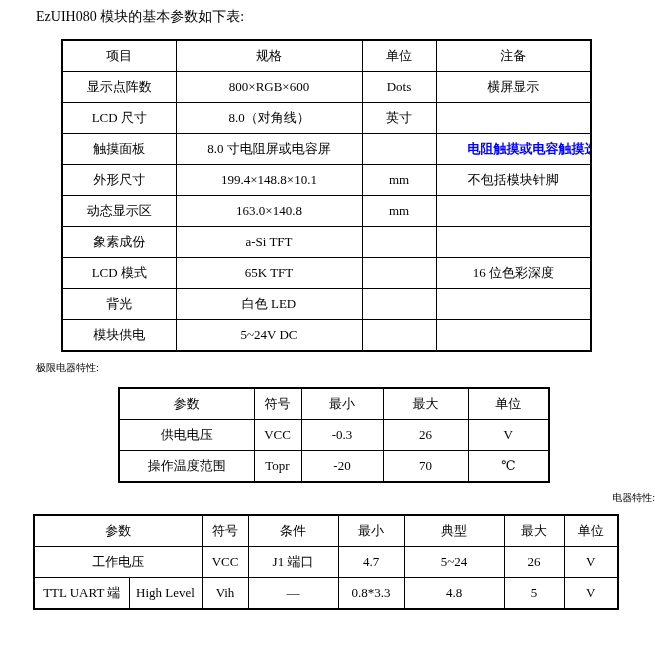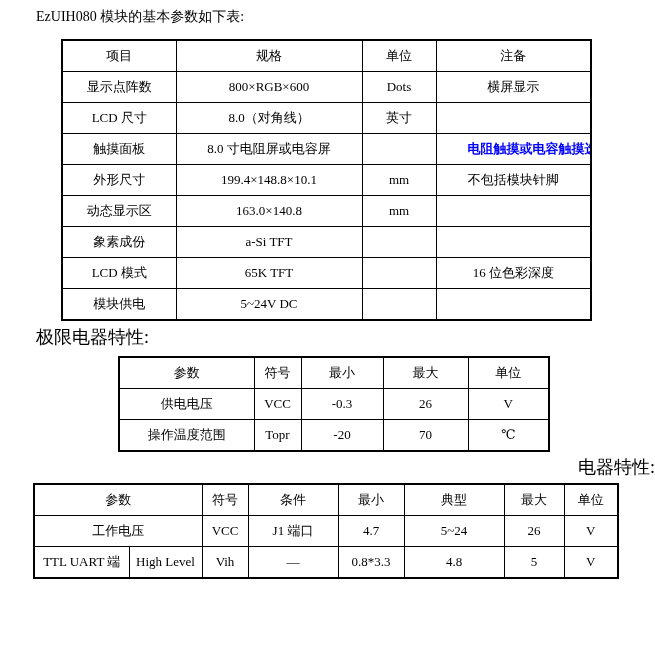--- a/index.html
+++ b/index.html
@@ -2,21 +2,21 @@
 <html><head>
 <meta charset="utf-8">
 <style>
   html,body{margin:0;padding:0;}
   body{
     width:655px;height:662px;background:#ffffff;color:#000;
     font-family:"Liberation Serif","DejaVu Serif",serif;
     overflow:hidden;
   }
   .doc-title{font-size:14px;line-height:18px;margin:8px 0 0 36px;font-weight:normal;}
-  .section-label{font-size:18px;line-height:18px;font-weight:normal;}
+  .section-label{font-size:10px;line-height:18px;font-weight:normal;}
   .sec-limit{margin:7px 0 0 36px;}
   .sec-elec{margin:6px 0 0 36px;text-align:right;}
   table{border-collapse:collapse;table-layout:fixed;border:2px solid #000;}
   td,th{
     border:1px solid #000;text-align:center;vertical-align:middle;
     font-size:13px;font-weight:normal;padding:0 2px;
     overflow:hidden;white-space:nowrap;
   }
   .t-basic{margin:13px 16px 0 61px;width:529px;}
   .t-basic td,.t-basic th{height:30px;}
@@ -79,20 +79,26 @@
     <td>象素成份</td>
     <td>a-Si TFT</td>
     <td></td>
     <td></td>
   </tr>
   <tr>
     <td>LCD 模式</td>
     <td>65K TFT</td>
     <td></td>
     <td>16 位色彩深度</td>
+  </tr>
+  <tr>
+    <td>背光</td>
+    <td>白色 LED</td>
+    <td></td>
+    <td></td>
   </tr>
   <tr>
     <td>模块供电</td>
     <td>5~24V DC</td>
     <td></td>
     <td></td>
   </tr>
 </tbody>
   </table>
 

